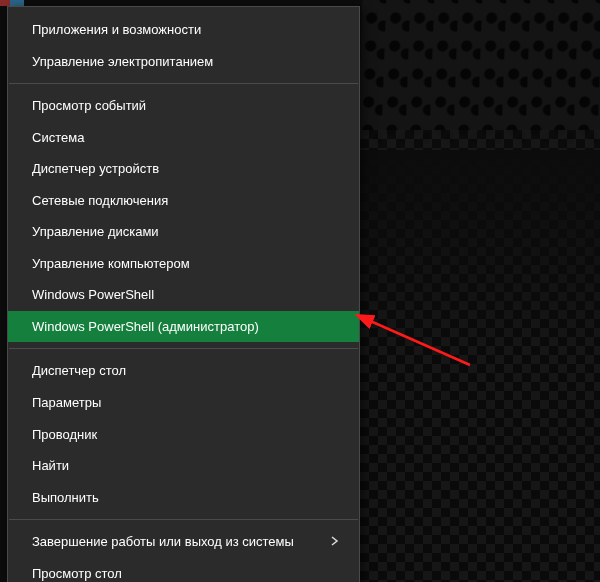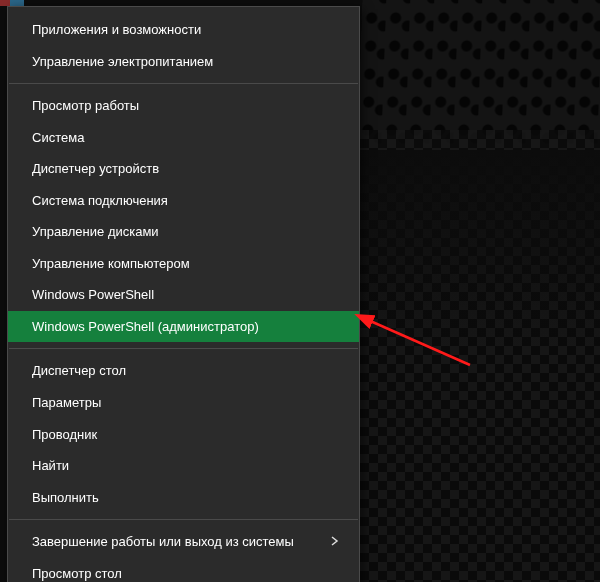--- a/index.html
+++ b/index.html
@@ -105,30 +105,30 @@
     </div>
     <div class="menu-item">
       <span class="label">Управление электропитанием</span>
     </div>
   </div>
 
   <div class="separator"></div>
 
   <div class="menu-section">
     <div class="menu-item">
-      <span class="label">Просмотр работы</span>
+      <span class="label">Просмотр событий</span>
     </div>
     <div class="menu-item">
       <span class="label">Система</span>
     </div>
     <div class="menu-item">
       <span class="label">Диспетчер устройств</span>
     </div>
     <div class="menu-item">
-      <span class="label">Система подключения</span>
+      <span class="label">Сетевые подключения</span>
     </div>
     <div class="menu-item">
       <span class="label">Управление дисками</span>
     </div>
     <div class="menu-item">
       <span class="label">Управление компьютером</span>
     </div>
     <div class="menu-item">
       <span class="label">Windows PowerShell</span>
     </div>

